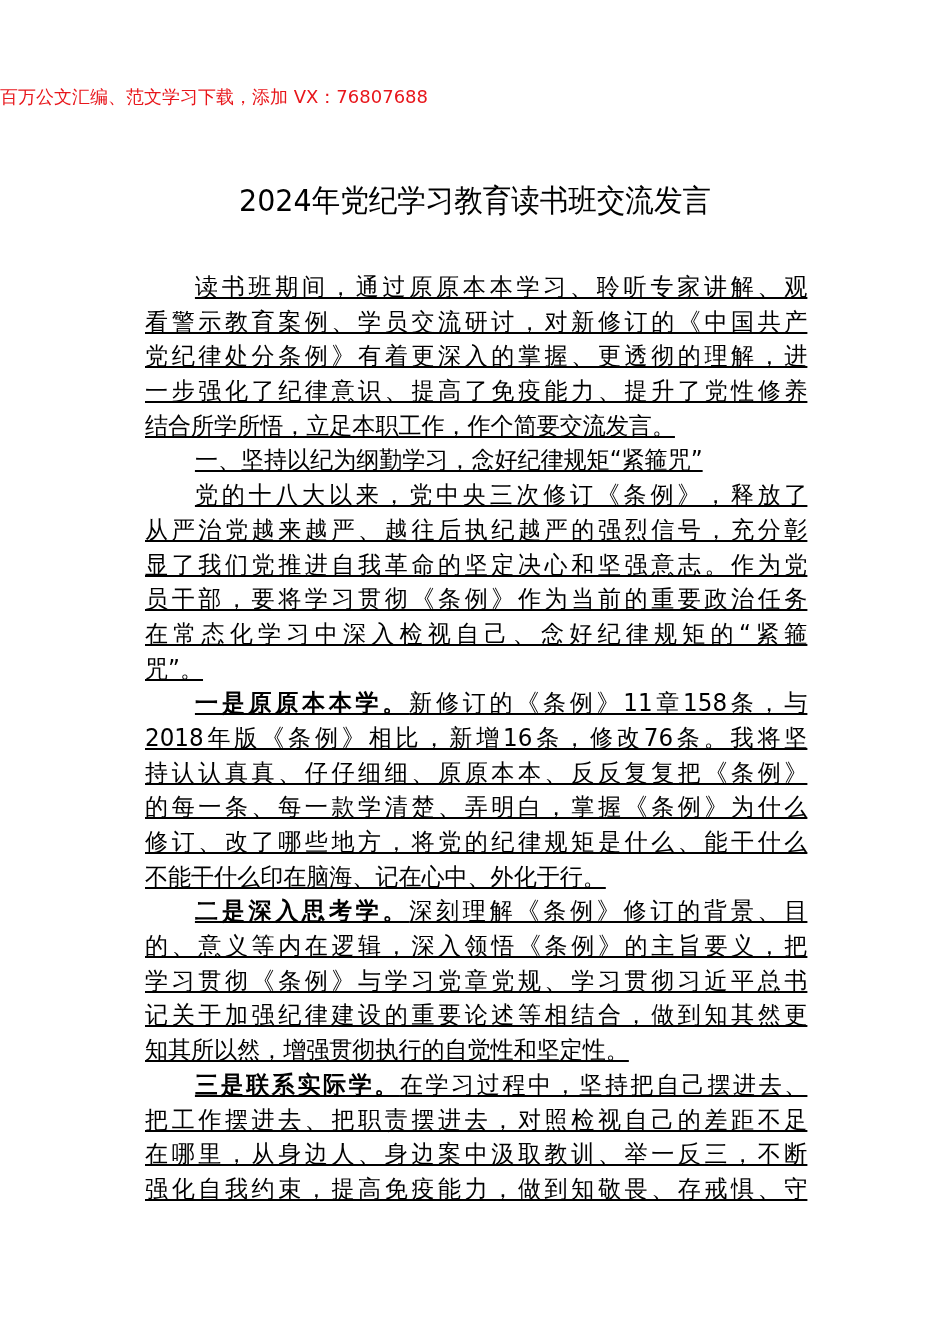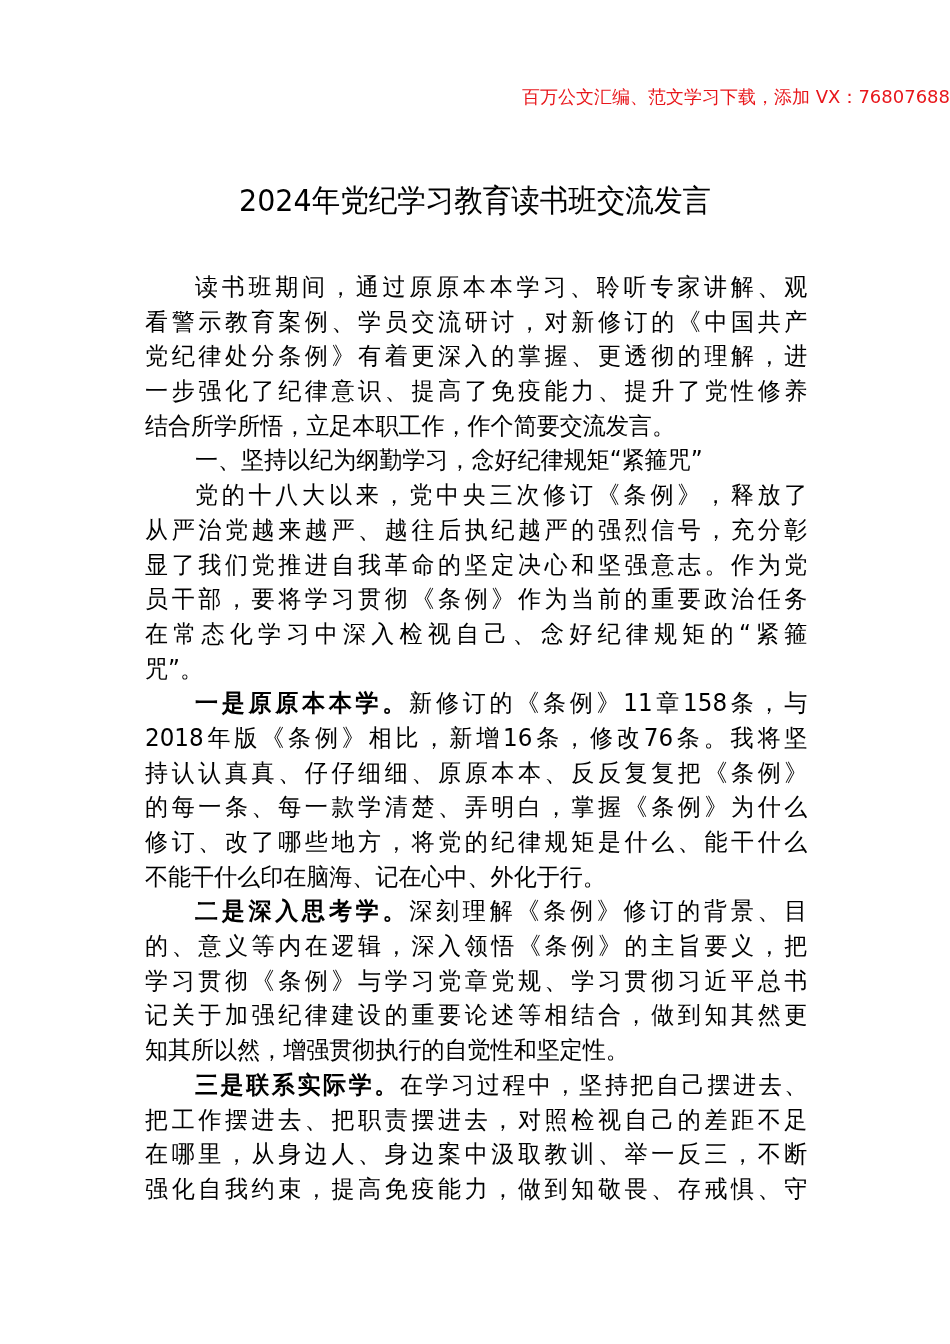--- a/index.html
+++ b/index.html
@@ -21,21 +21,21 @@
       top: 0;
       width: 950px;
       height: 1344px;
       background: #ffffff;
     }
     .watermark {
       position: absolute;
       top: 84px;
       left: 0;
       width: 950px;
-      text-align: right;
+      text-align: left;
       font-size: 18px;
       line-height: 26px;
       color: #e8161b;
       letter-spacing: 0px;
       font-family: "DejaVu Sans", "Liberation Sans", sans-serif;
     }
     .title {
       position: absolute;
       top: 178px;
       left: 0;
@@ -46,20 +46,21 @@
       color: #000000;
       font-family: "DejaVu Sans", "Liberation Sans", sans-serif;
       transform: scaleX(0.92);
       transform-origin: center;
     }
     .body-text {
       position: absolute;
       top: 270px;
       left: 145px;
       width: 662px;
+      text-decoration: underline;
     }
     .line {
       height: 34.7px;
       line-height: 34.7px;
       font-size: 24px;
       white-space: nowrap;
       overflow: visible;
       text-align: justify;
       text-align-last: justify;
       font-family: "DejaVu Sans", "Liberation Sans", sans-serif;

